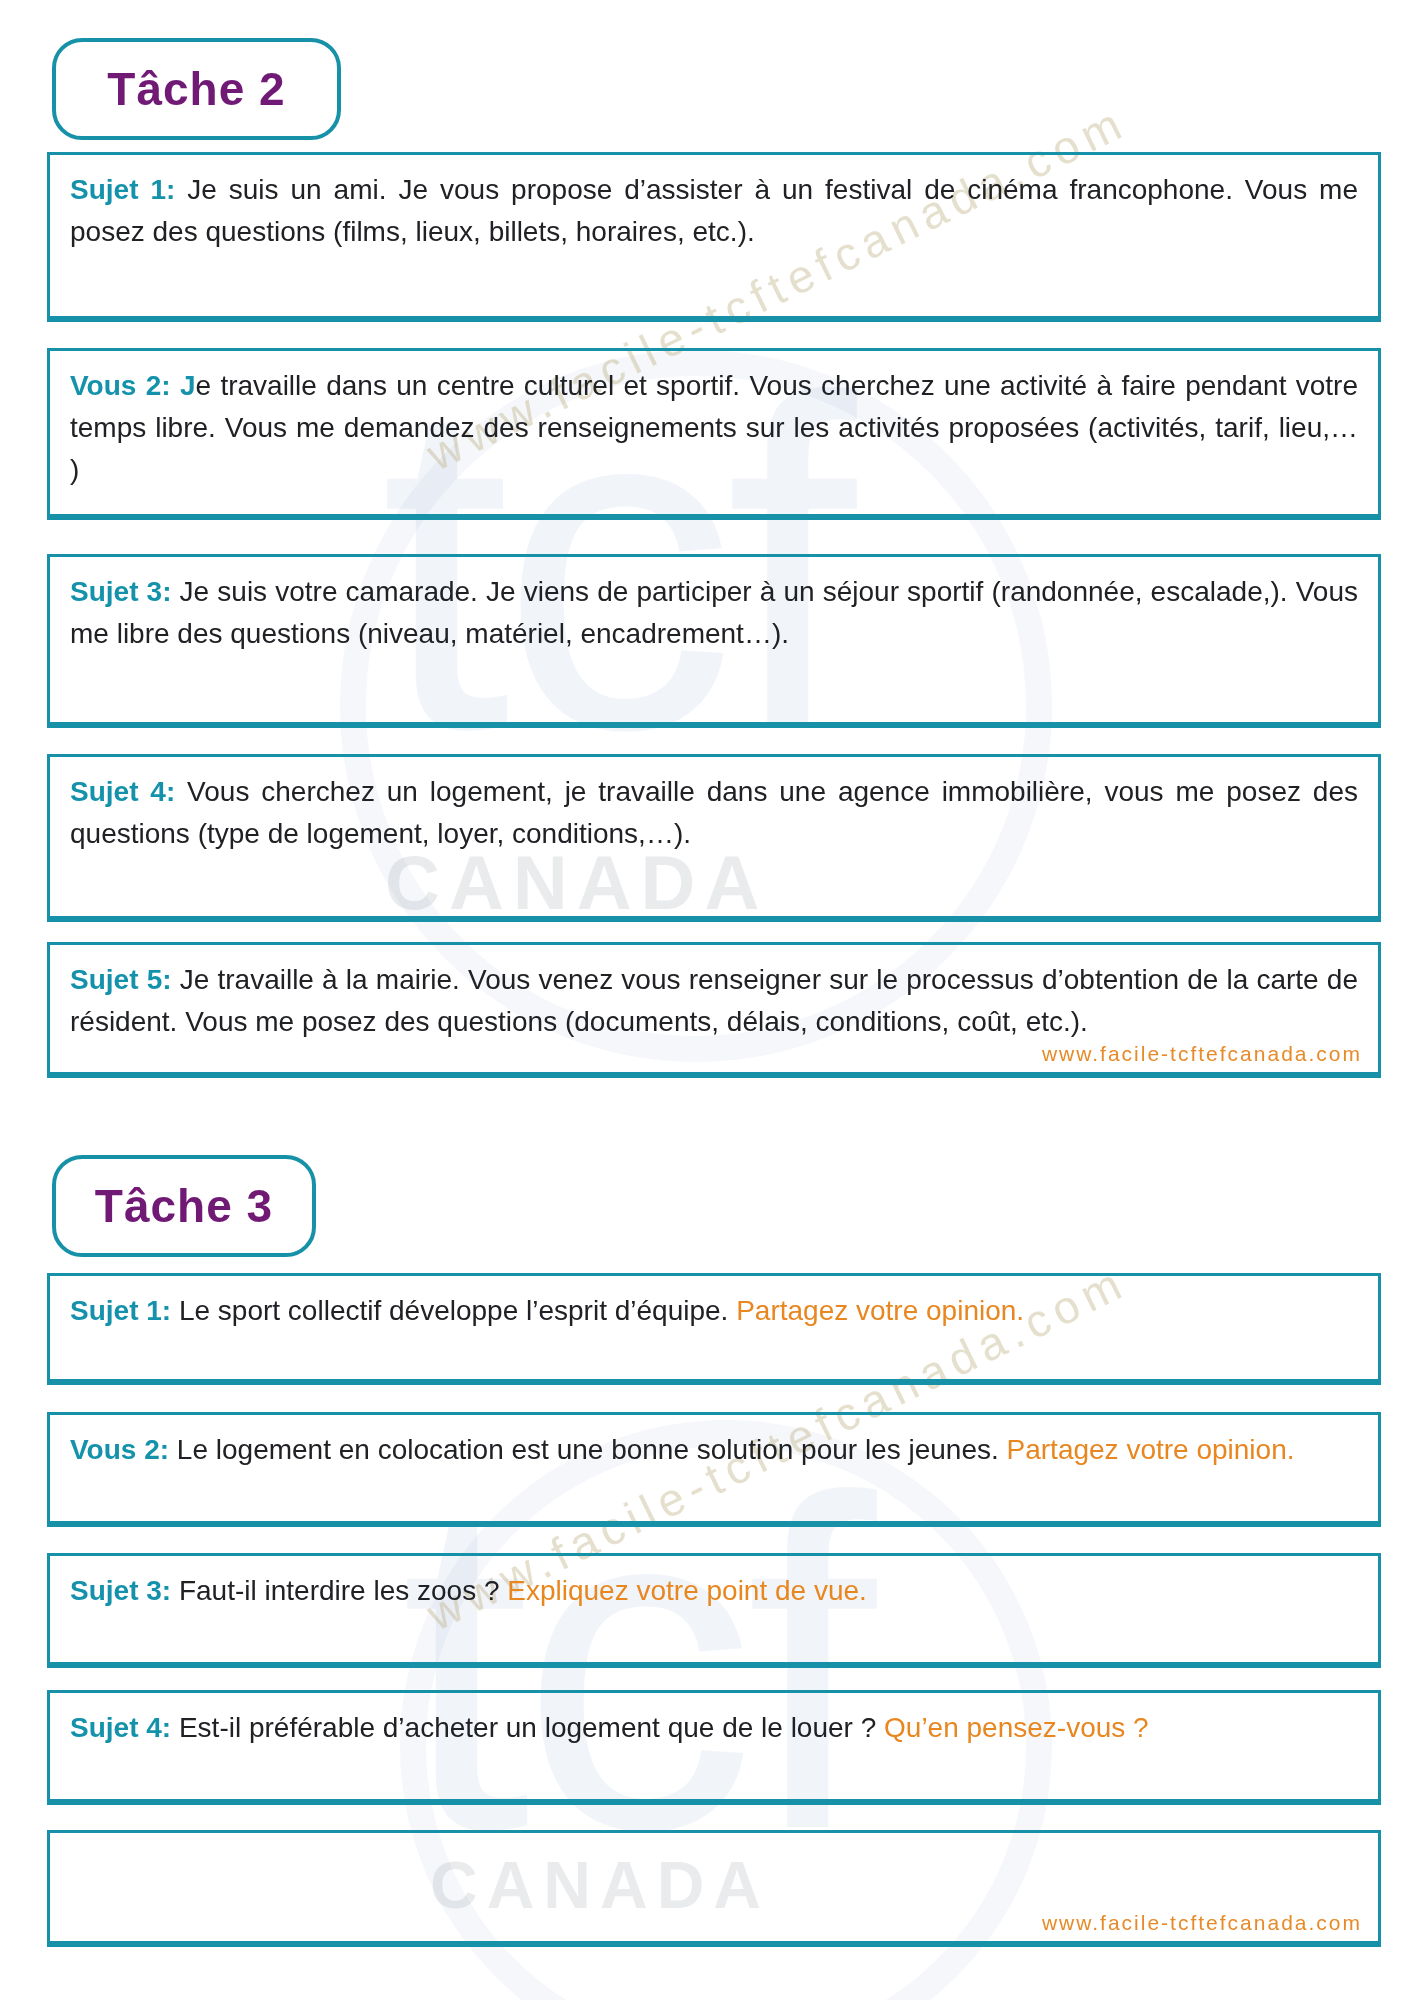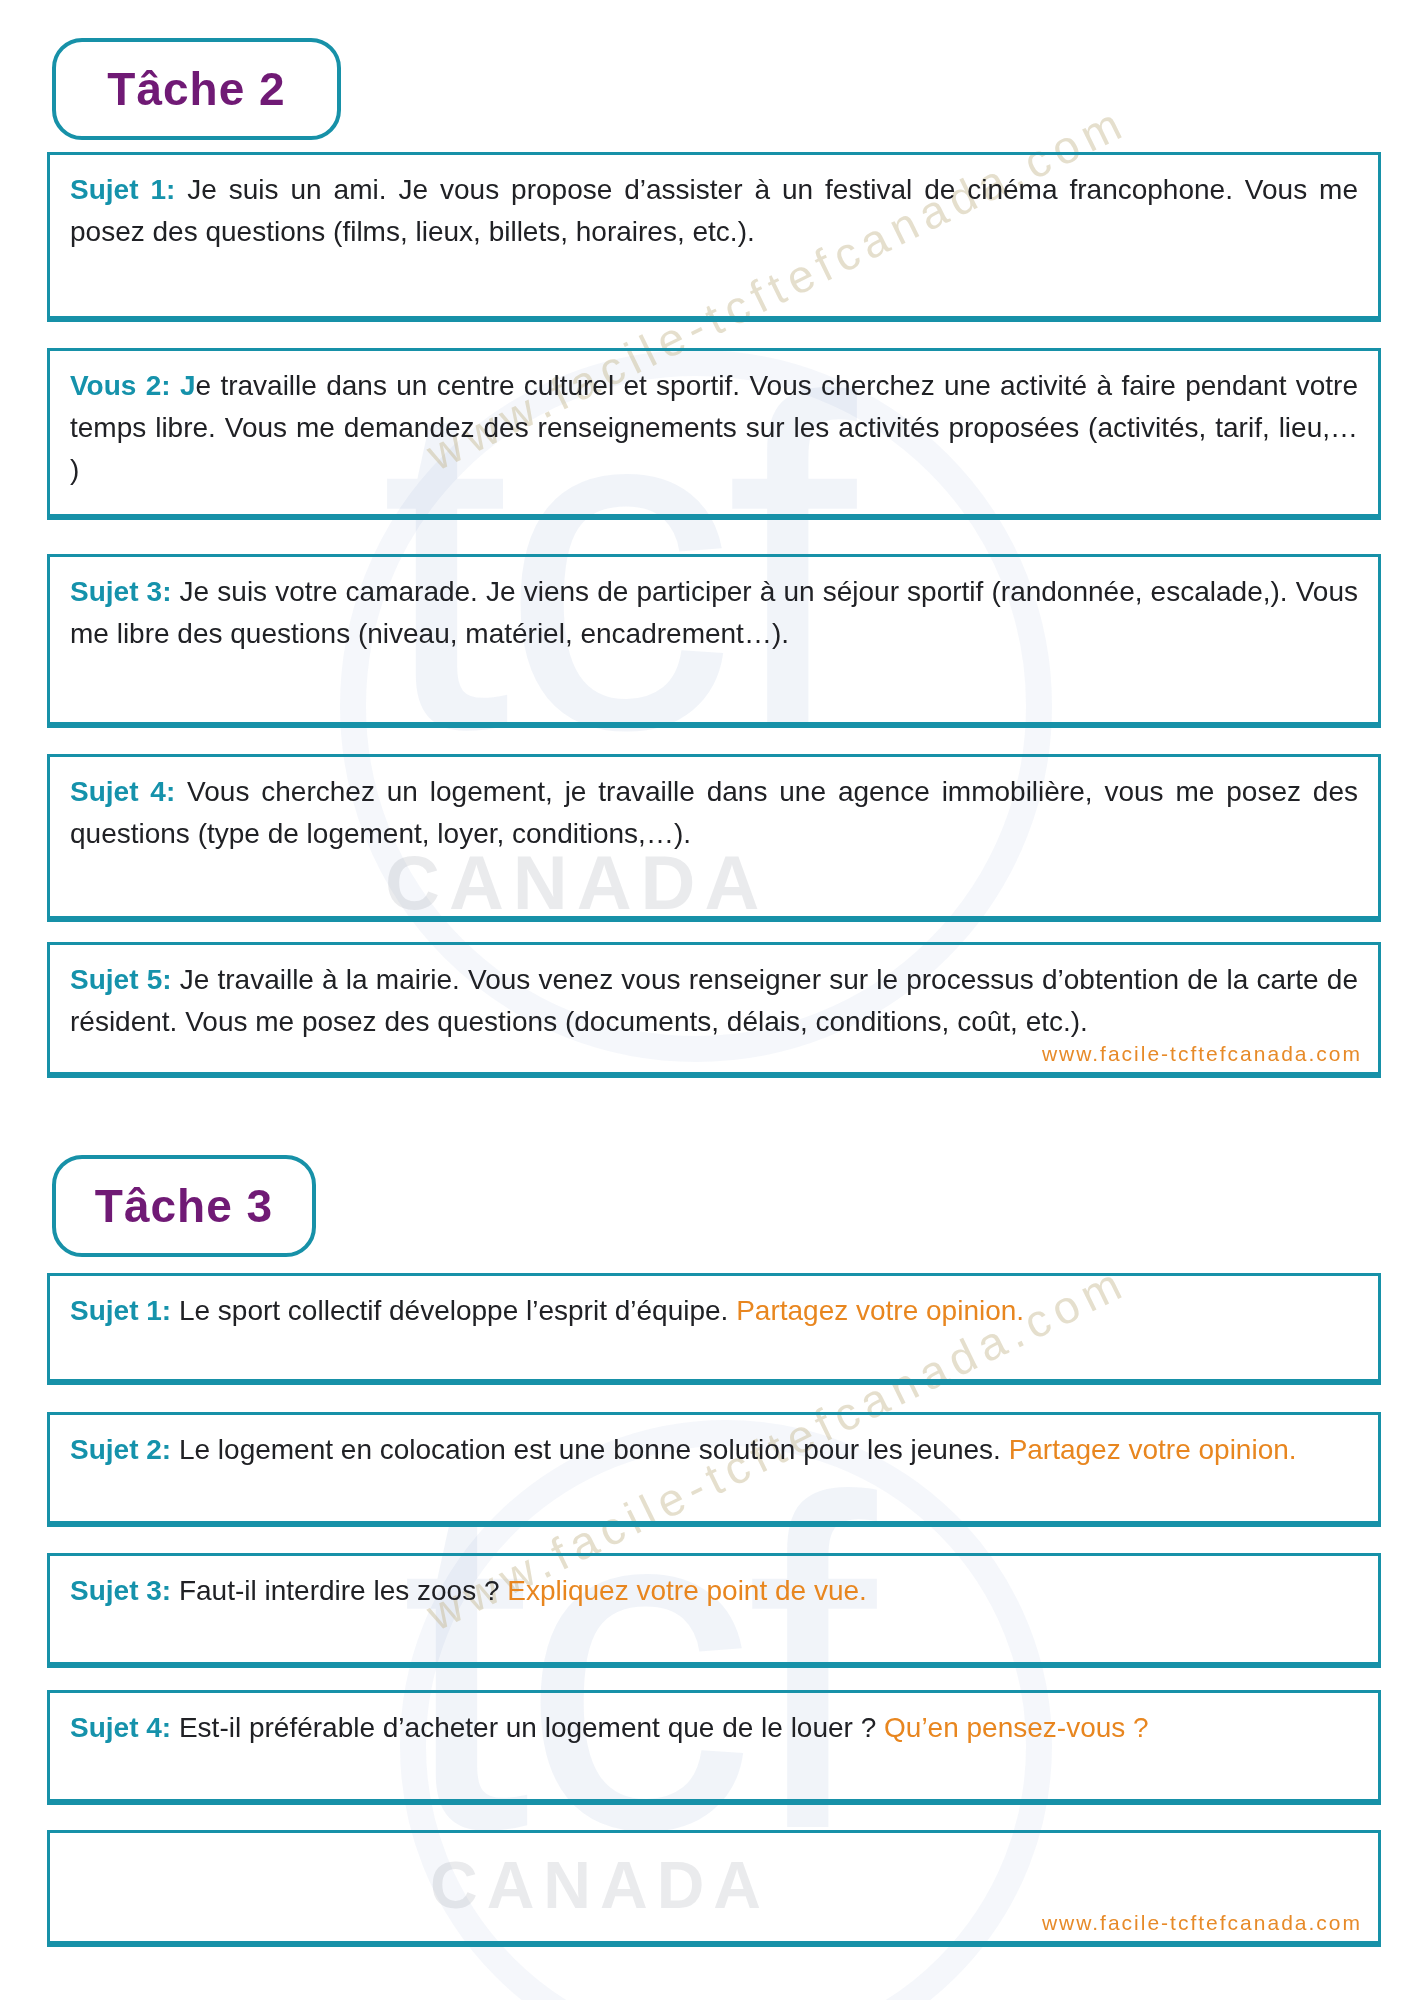--- a/index.html
+++ b/index.html
@@ -103,21 +103,21 @@
 
 <div class="badge" style="left:52px;top:1155px;width:256px;height:94px;">
   <span>Tâche 3</span>
 </div>
 
 <div class="sbox" style="top:1273px;height:112px;">
   <p><span class="lbl">Sujet 1:</span><span> Le sport collectif développe l’esprit d’équipe. </span><span class="accent">Partagez votre opinion.</span></p>
 </div>
 
 <div class="sbox" style="top:1412px;height:115px;">
-  <p><span class="lbl">Sujet 2:</span><span> Le logement en colocation est une bonne solution pour les jeunes. </span><span class="accent">Partagez votre opinion.</span></p>
+  <p><span class="lbl">Vous 2:</span><span> Le logement en colocation est une bonne solution pour les jeunes. </span><span class="accent">Partagez votre opinion.</span></p>
 </div>
 
 <div class="sbox" style="top:1553px;height:115px;">
   <p><span class="lbl">Sujet 3:</span><span> Faut-il interdire les zoos ? </span><span class="accent">Expliquez votre point de vue.</span></p>
 </div>
 
 <div class="sbox" style="top:1690px;height:115px;">
   <p><span class="lbl">Sujet 4:</span><span> Est-il préférable d’acheter un logement que de le louer ? </span><span class="accent">Qu’en pensez-vous ?</span></p>
 </div>
 

